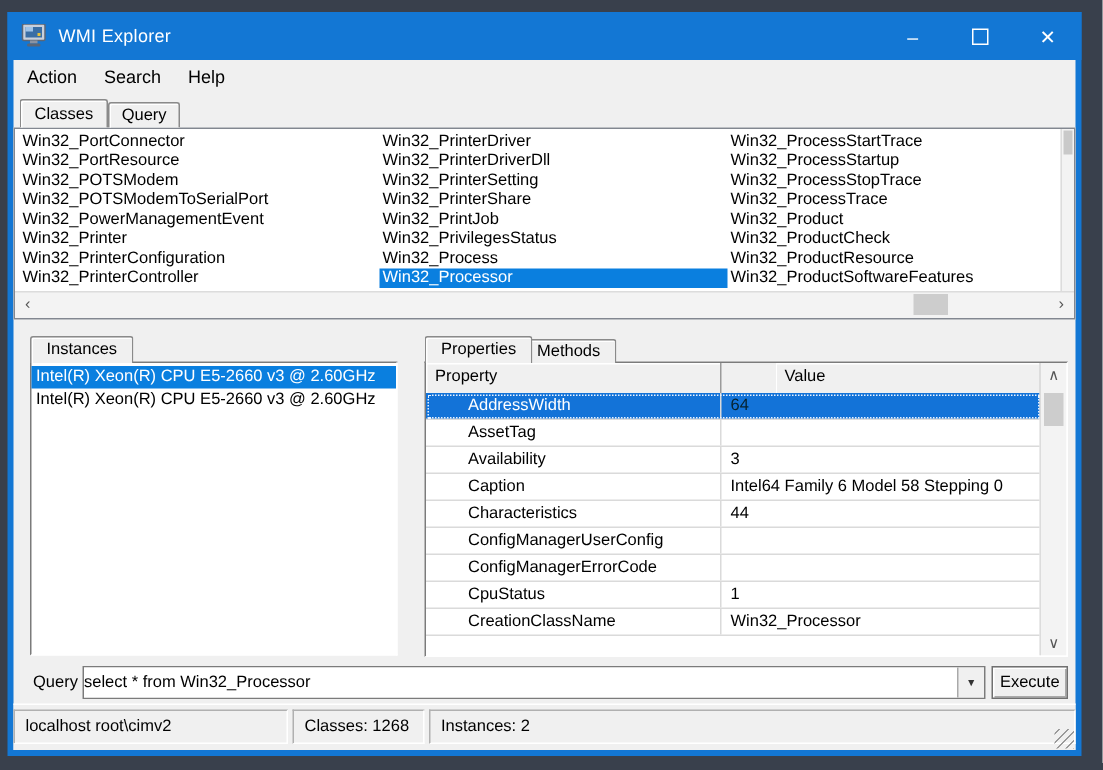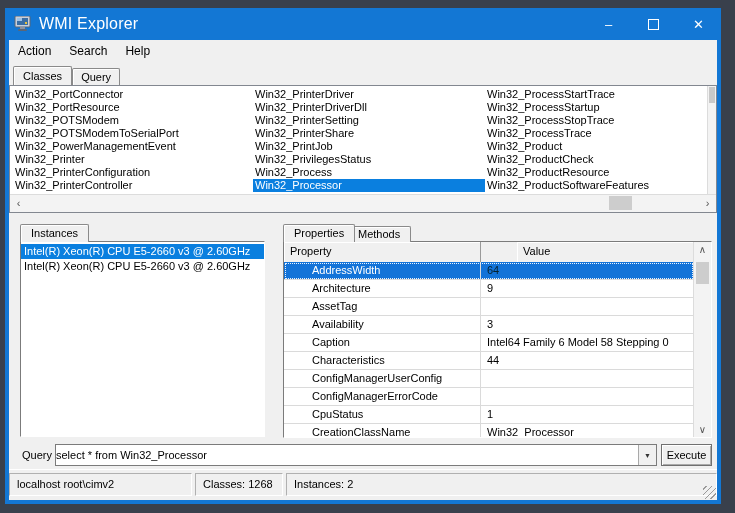--- a/index.html
+++ b/index.html
@@ -12,21 +12,21 @@
   .window{
     position:absolute;left:5px;top:8px;width:716px;height:496px;
     background:#1377d4;box-sizing:border-box;
   }
   
   .titlebar{
     position:absolute;left:0;top:0;right:0;height:32px;background:#1377d4;
     display:flex;align-items:center;color:#fff;
   }
   .titlebar .app-icon{width:18px;height:16px;margin-left:9px;margin-right:7px;flex:0 0 auto;}
-  .titlebar .title{font-size:16px;letter-spacing:.2px;}
+  .titlebar .title{font-size:12px;letter-spacing:.2px;}
   .winbtns{margin-left:auto;display:flex;height:100%;}
   .winbtn{width:45px;height:100%;display:flex;align-items:center;justify-content:center;
     color:#fff;font-size:13px;cursor:default;}
   .maxbox{width:9px;height:9px;border:1px solid #fff;display:inline-block;}
   
   .content{
     position:absolute;left:4px;right:4px;top:32px;bottom:4px;background:#f0f0f0;
     font-size:11px;color:#000;
   }
   .menubar{position:absolute;left:0;top:0;right:0;height:22px;display:flex;align-items:center;}
@@ -226,24 +226,20 @@
       <div class="prop-header">
         <div class="hcell name">Property</div>
         <div class="hcell value">Value</div>
       </div>
       <div class="prop-body">
           <div class="prop-row selected">
             <div class="cell name">AddressWidth</div>
             <div class="cell value">64</div>
           </div>
           <div class="prop-row">
-            <div class="cell name">Architecture</div>
-            <div class="cell value">9</div>
-          </div>
-          <div class="prop-row">
             <div class="cell name">AssetTag</div>
             <div class="cell value"></div>
           </div>
           <div class="prop-row">
             <div class="cell name">Availability</div>
             <div class="cell value">3</div>
           </div>
           <div class="prop-row">
             <div class="cell name">Caption</div>
             <div class="cell value">Intel64 Family 6 Model 58 Stepping 0</div>

